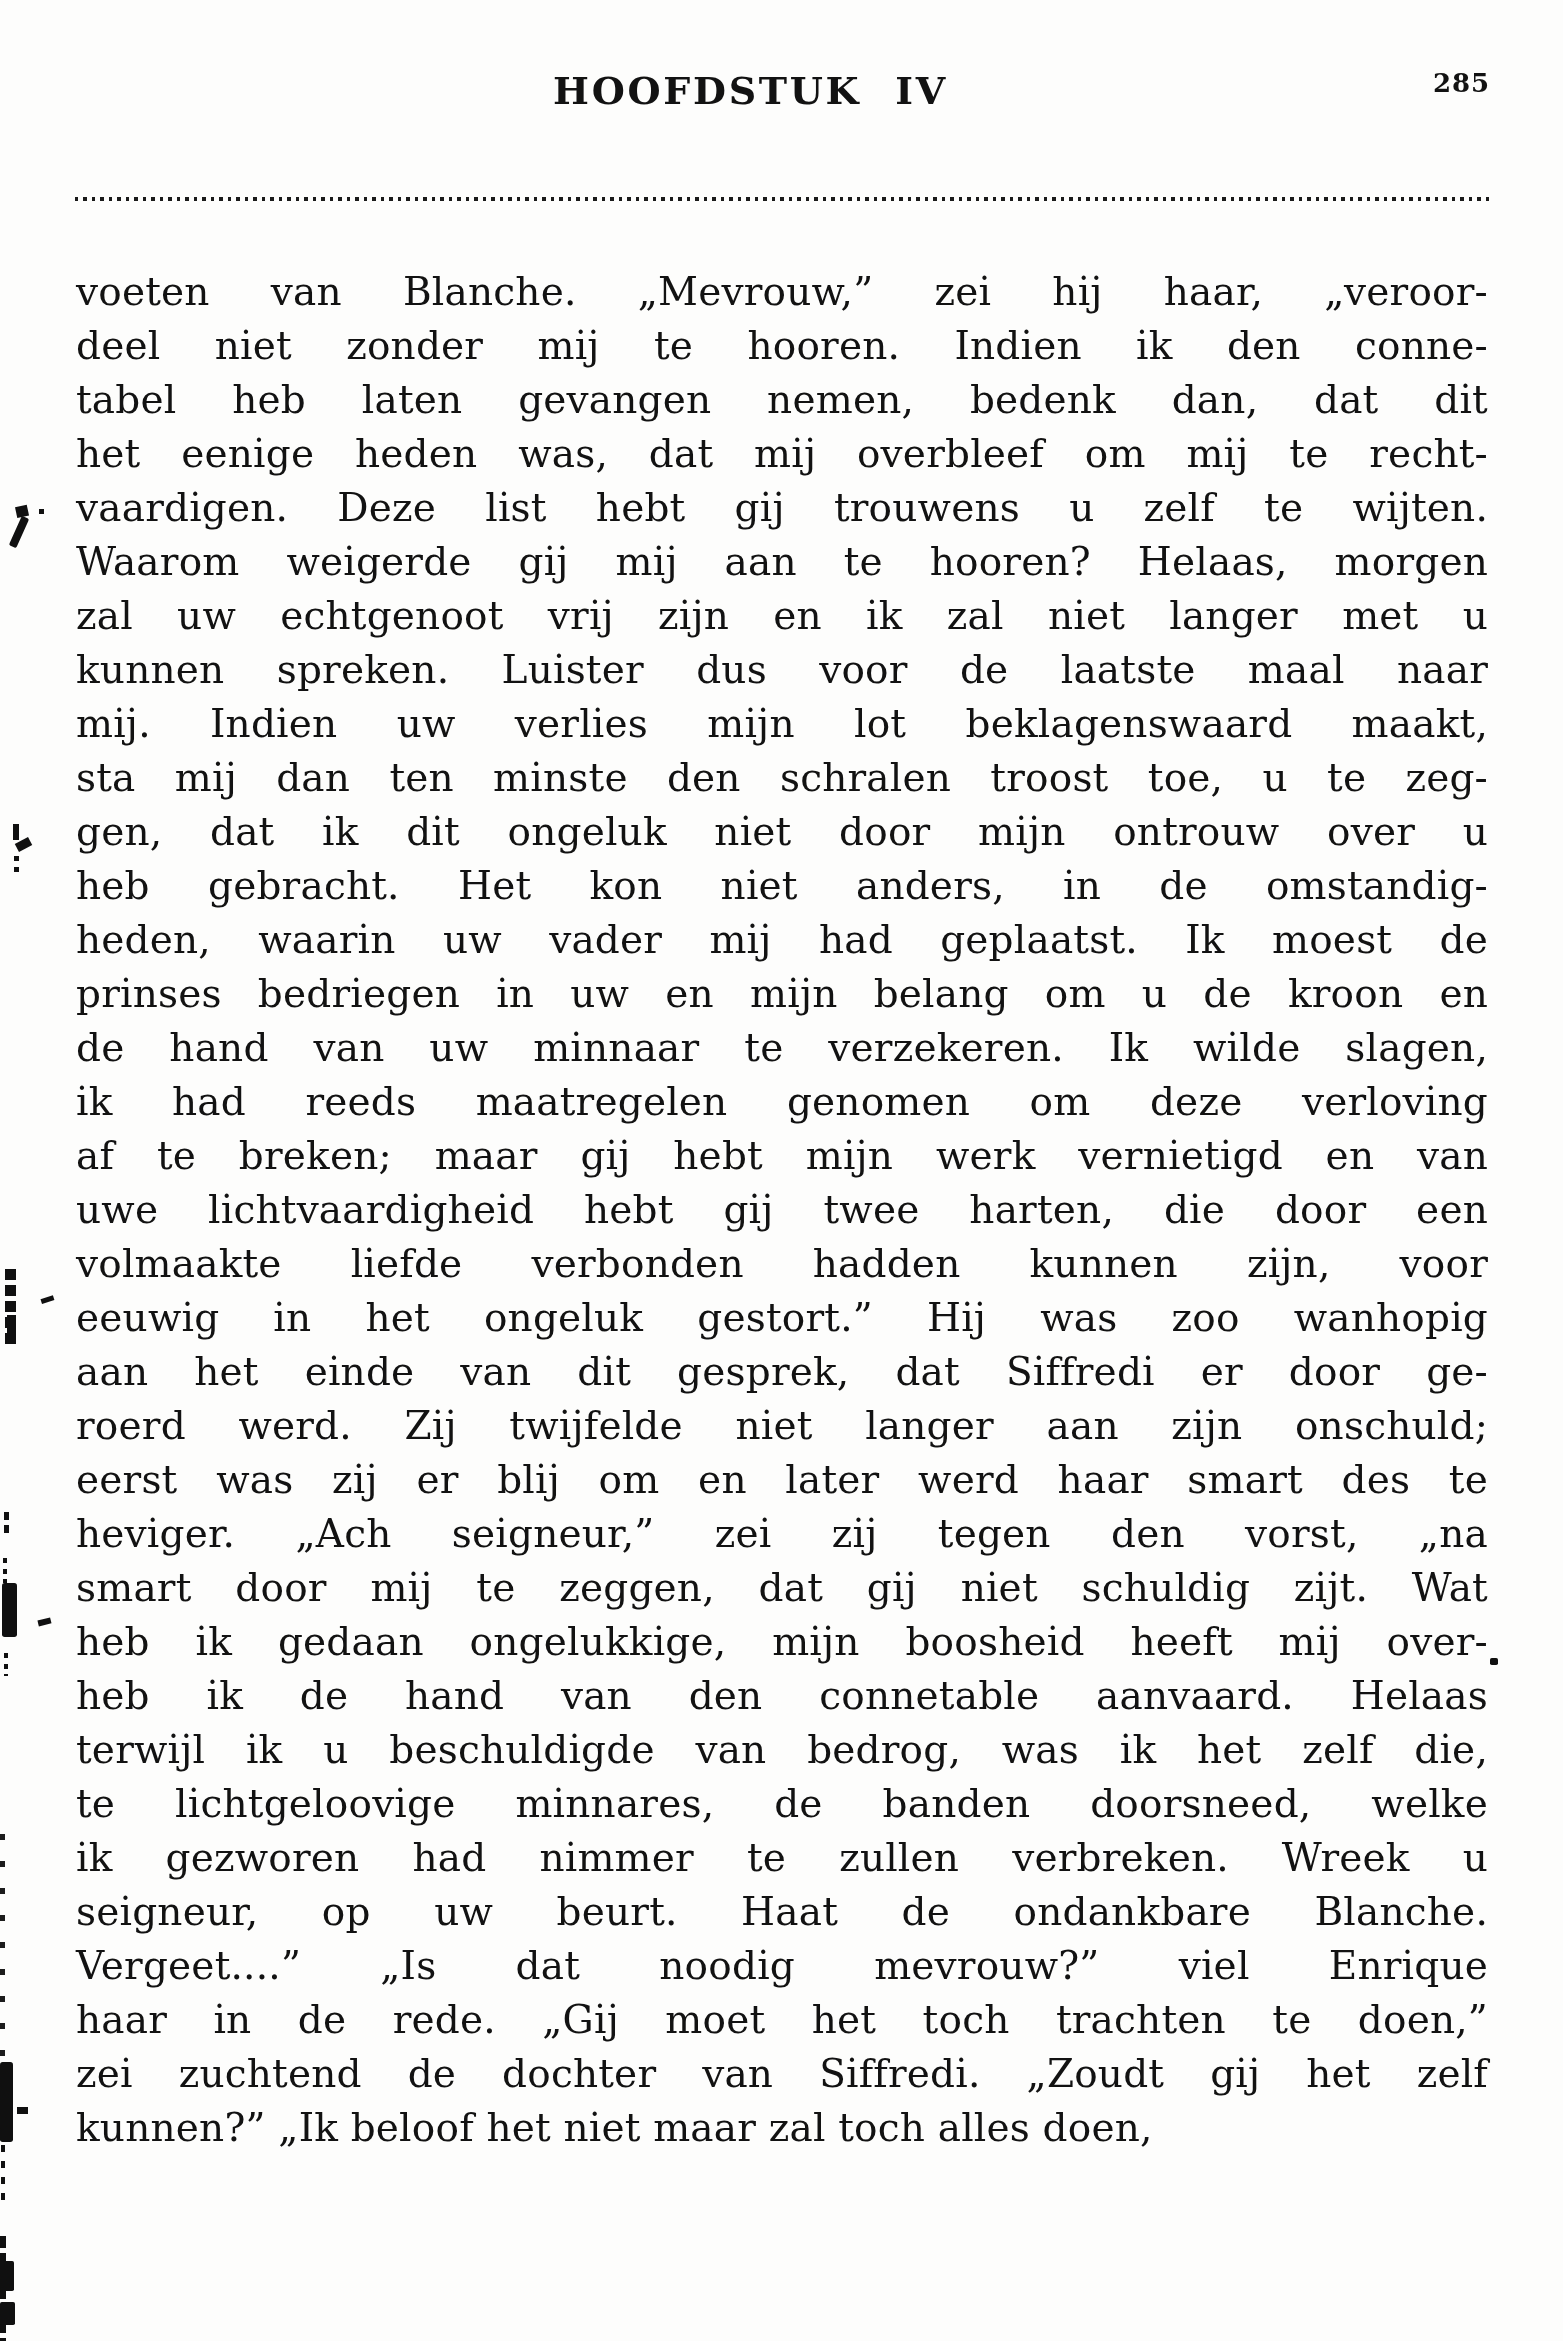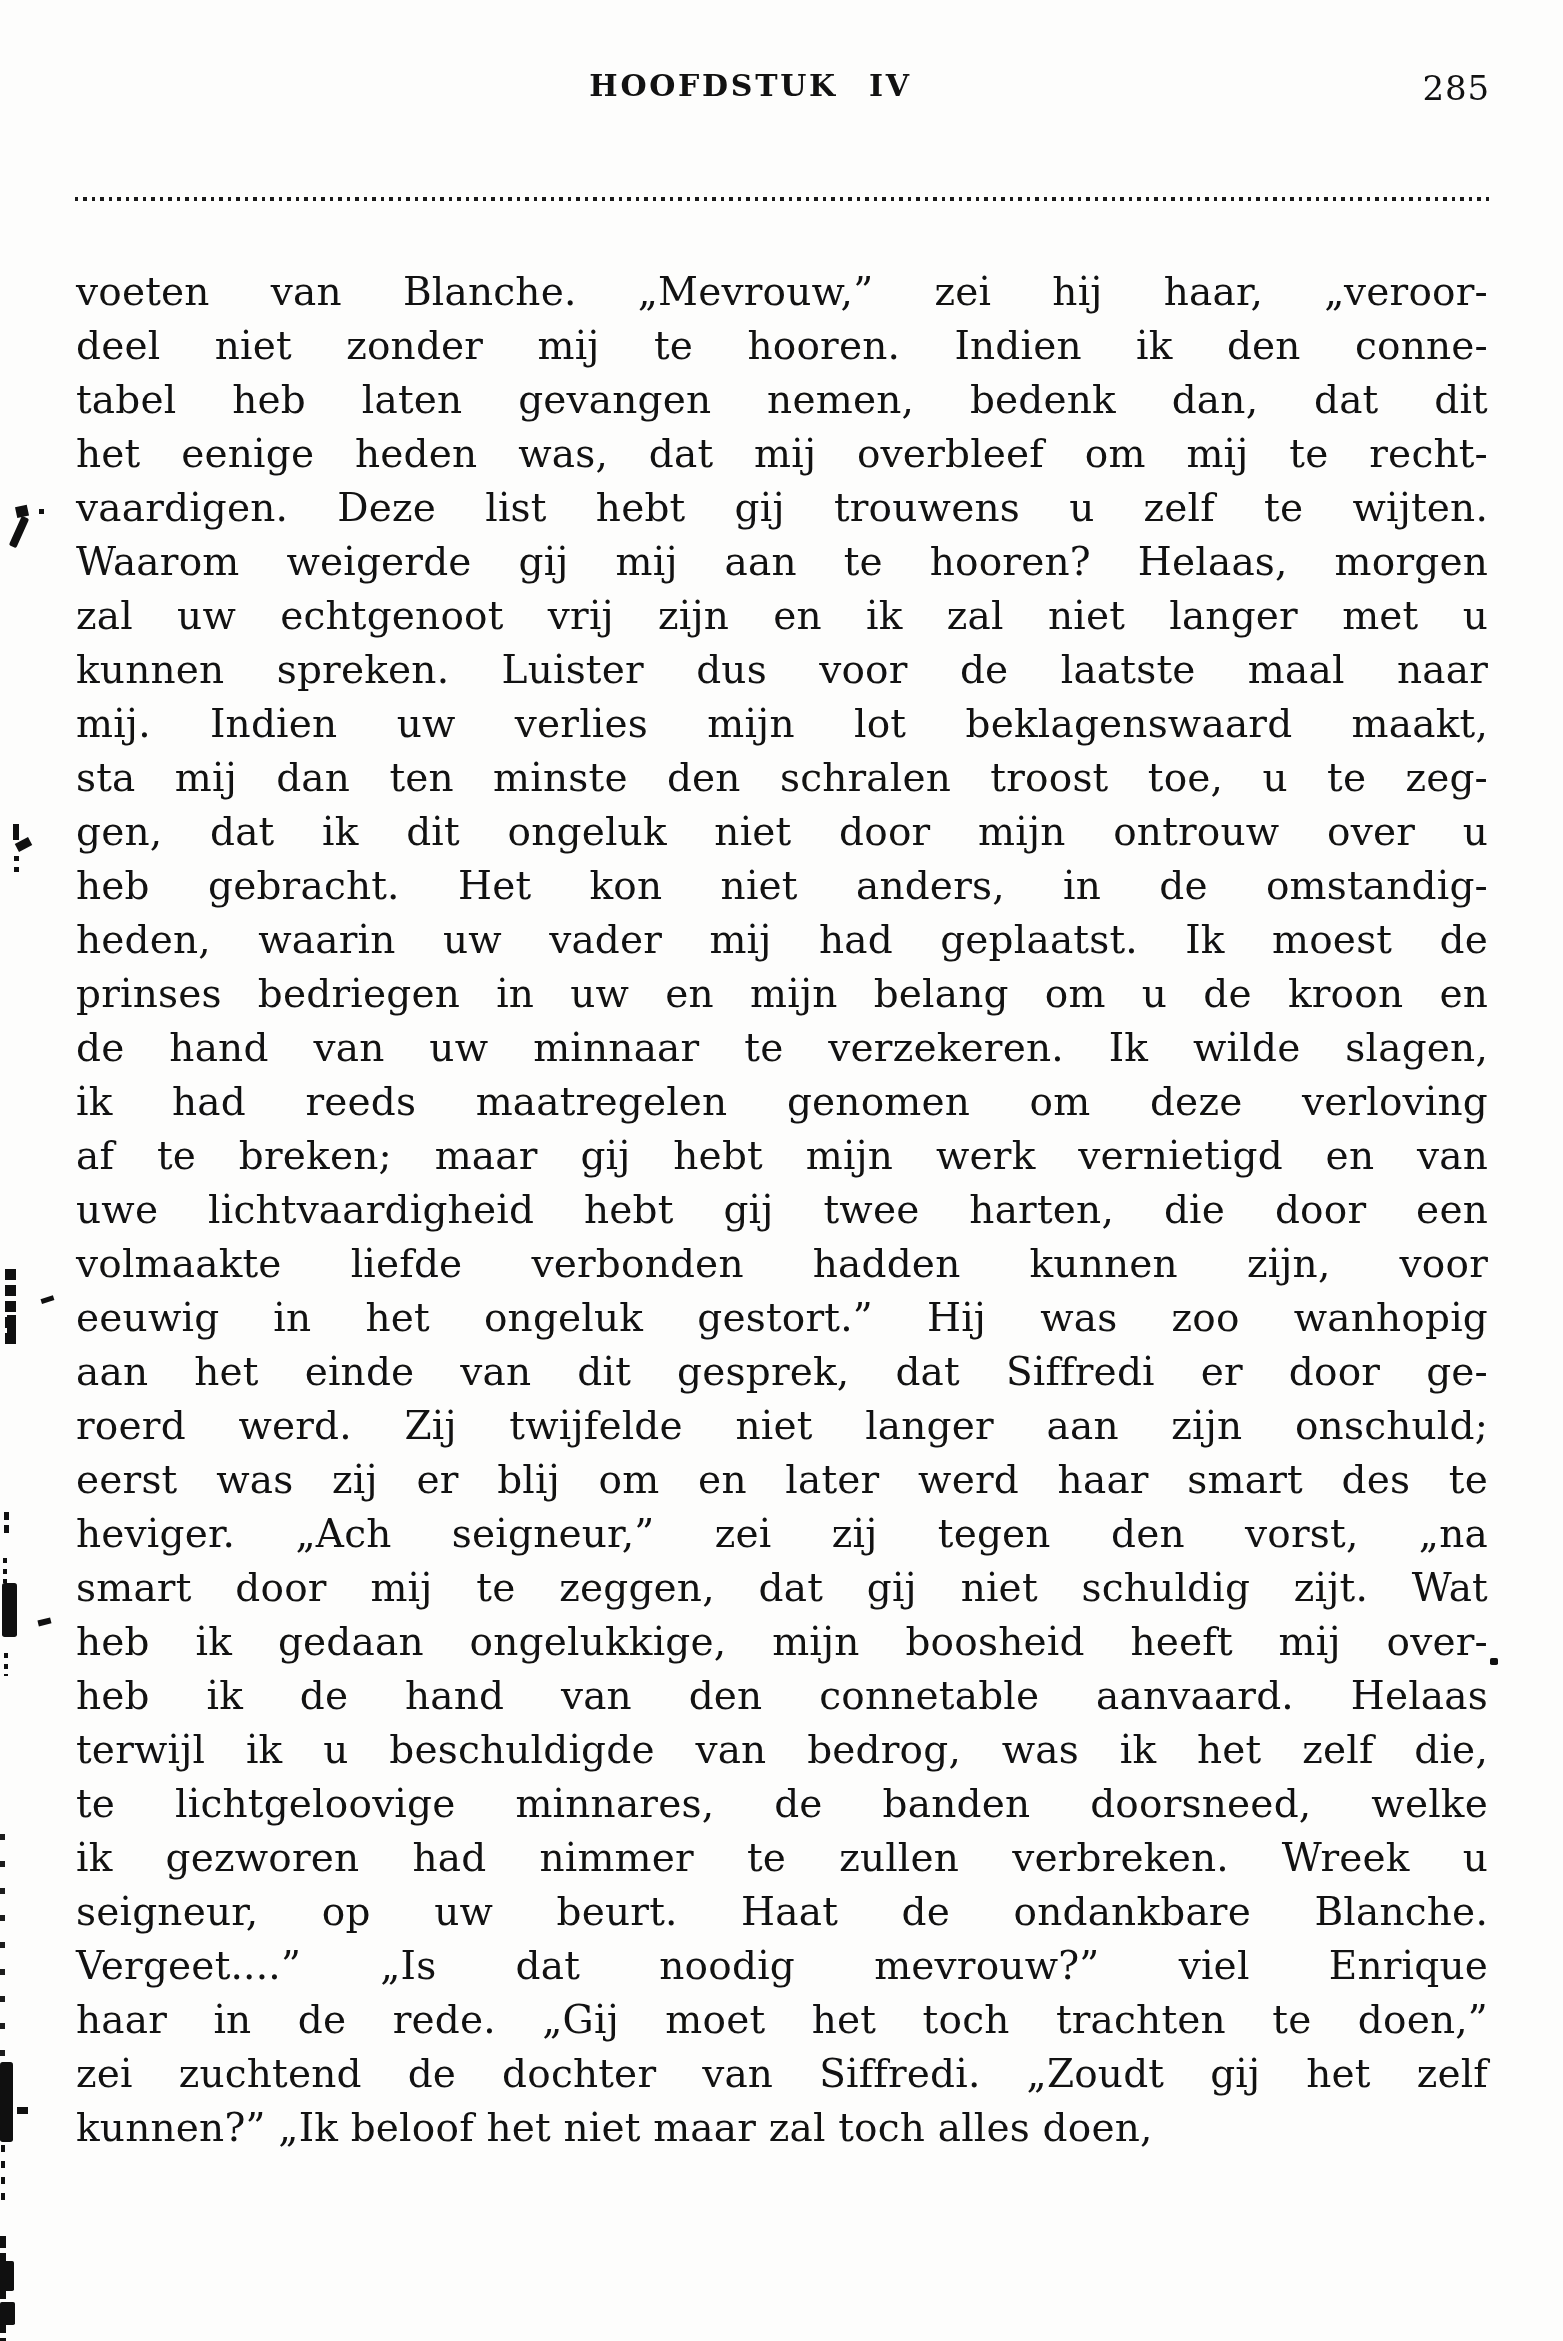--- a/index.html
+++ b/index.html
@@ -27,32 +27,32 @@
     top: 68px;
     left: 76px;
     width: 1414px;
     height: 46px;
   }
   .chapter-title {
     position: absolute;
     left: 353px;
     width: 643px;
     text-align: center;
-    font-size: 30px;
+    font-size: 38px;
     font-weight: bold;
     letter-spacing: 2.7px;
     word-spacing: 18px;
     white-space: nowrap;
   }
   .page-number {
     position: absolute;
     right: 0;
     top: 0;
-    font-size: 34px;
-    font-weight: normal;
+    font-size: 26px;
+    font-weight: bold;
     letter-spacing: 0.9px;
     margin-left: 12px;
   }
 
   
   .dotted-rule {
     position: absolute;
     top: 197px;
     left: 75px;
     width: 1417px;

